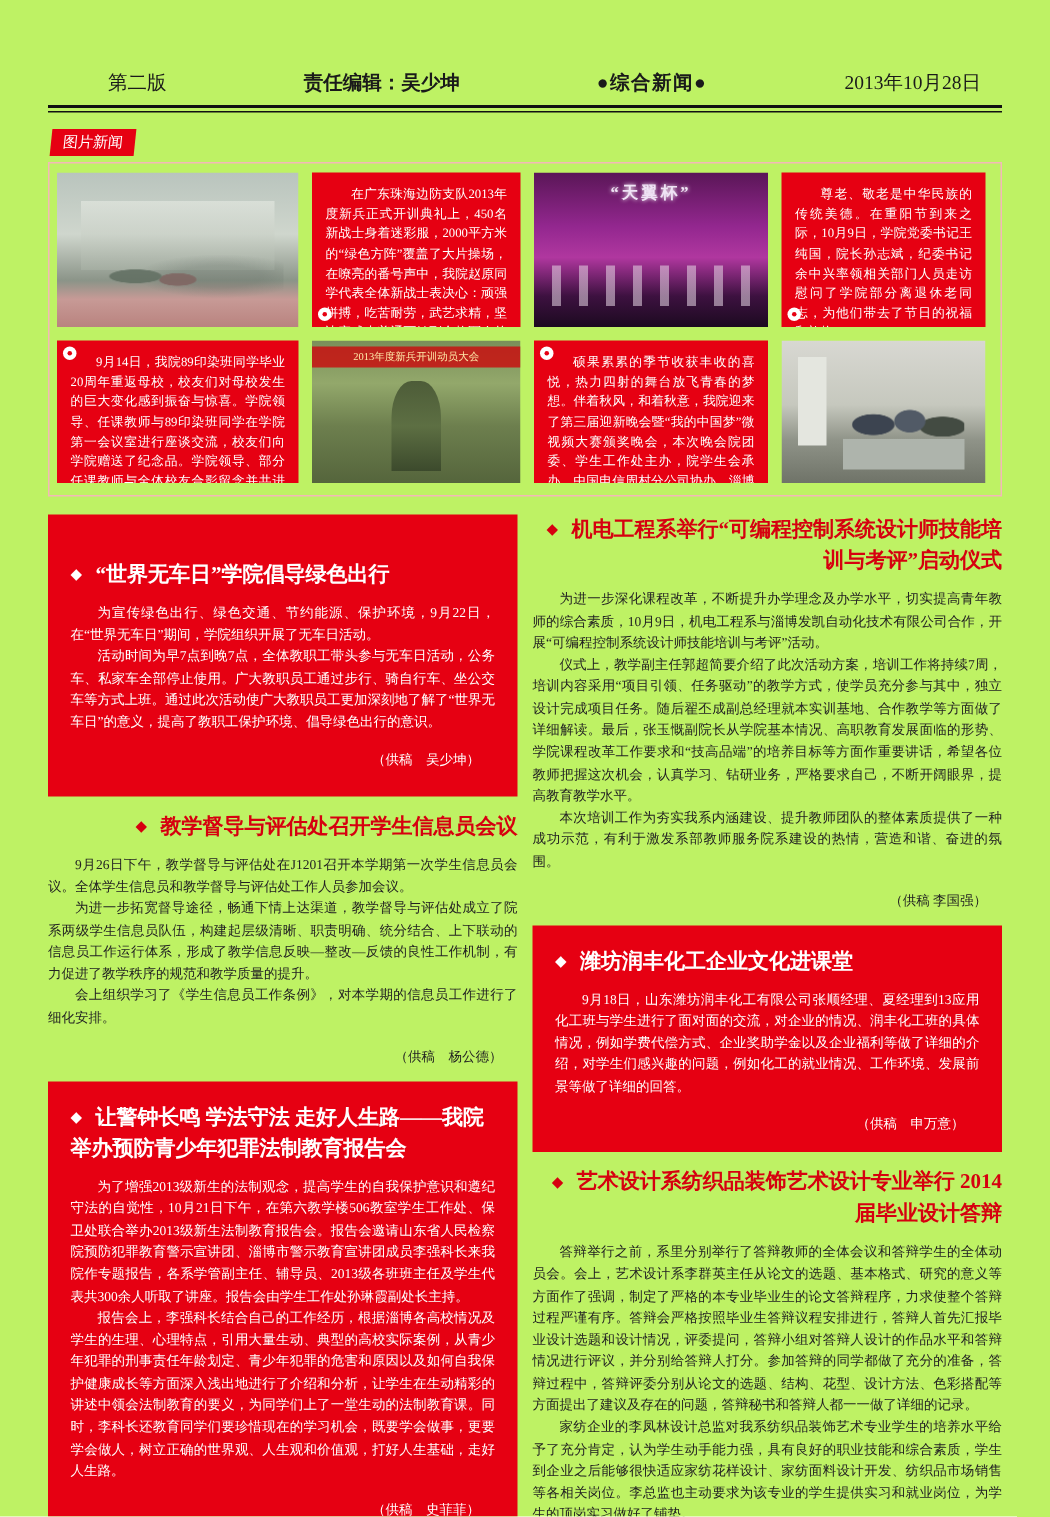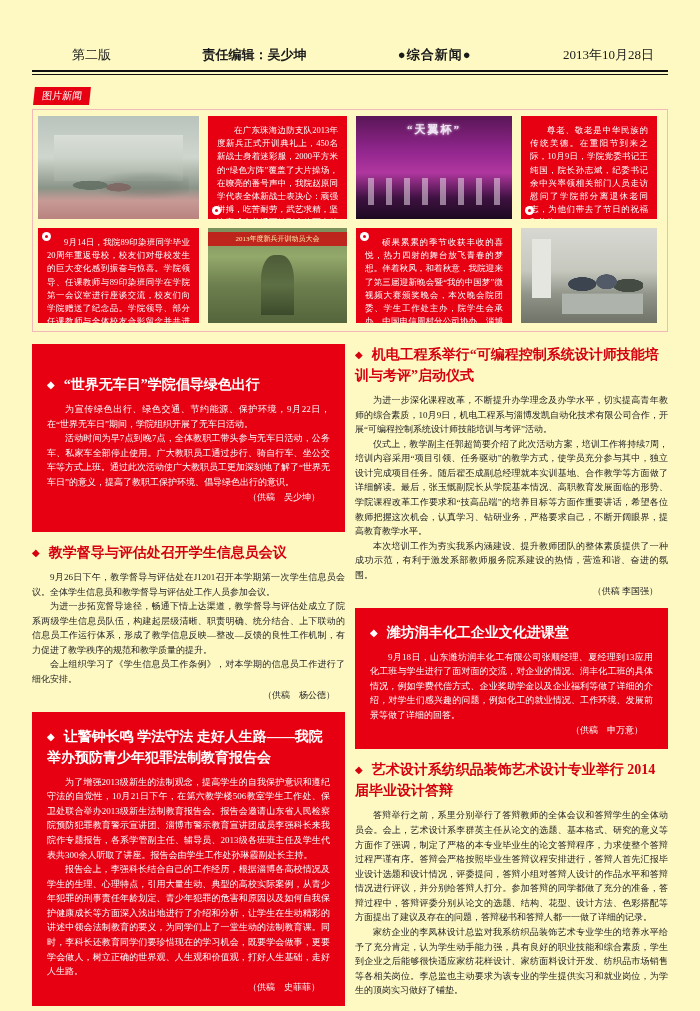--- a/index.html
+++ b/index.html
@@ -1,18 +1,18 @@
 <!DOCTYPE html>
 <html><head>
 <meta charset="utf-8">
 <style>
   * { margin:0; padding:0; box-sizing:border-box; }
   html,body { background:#ffffff; }
   body { width:700px; height:1011px; font-family:"Liberation Serif","DejaVu Serif",serif; color:#1a1a1a; }
-  .page { position:relative; width:700px; height:1011px; overflow:hidden; padding:46px 32px 16px 32px; background:#fef9c3; }
+  .page { position:relative; width:700px; height:1011px; overflow:hidden; padding:46px 32px 16px 32px; background:#bef264; }
 
   
   .masthead { display:flex; align-items:baseline; justify-content:space-between; padding:0 14px 6px 40px; font-size:13px; }
   .masthead .ed { font-weight:bold; }
   .masthead .sec { font-weight:bold; letter-spacing:1px;text-align:center; }
   .rule-double { border-top:2.5px solid #111; border-bottom:1px solid #111; height:5px; margin-bottom:10px; }
 
   
   .tag { display:inline-block; background:#e60012; color:#fff; font-size:10px; padding:2px 8px; margin:0 0 4px 2px; transform:skewX(-6deg); }
   .photo-wrap { border:1px solid #f3b8b8; padding:6px 5px 8px 5px; }
@@ -37,26 +37,26 @@
   .ph-room { background:linear-gradient(180deg,#d8d8d2 0%,#c6c8be 45%,#8f9388 70%,#6f7368 100%); }
   .ph-room::before { content:""; position:absolute; left:8%; top:12%; width:14%; height:62%; background:#e4e6df; }
   .ph-room::after { content:""; position:absolute; left:30%; bottom:10%; width:60%; height:48%; background:radial-gradient(ellipse at 25% 35%,#3c4450 16%,transparent 17%),radial-gradient(ellipse at 55% 30%,#515a66 16%,transparent 17%),radial-gradient(ellipse at 82% 38%,#434b42 16%,transparent 17%),linear-gradient(180deg,transparent 55%,#aeb4ac 56%); }
 
   
   .columns { display:flex; gap:10px; margin-top:12px; }
   .col { width:313px; }
   article { margin-bottom:10px; }
   .art-title { font-size:14px; font-weight:bold; line-height:1.5; margin-bottom:7px; }
   .art-title .dmd { font-size:10px; margin-right:9px; vertical-align:1px; }
-  .plain .art-title { color:#d6000f; }
+  .plain .art-title { color:#d6000f;text-align:right; }
   .plain .dmd { color:#d6000f; }
   .redbox { background:#e60012; color:#fff; padding:14px 15px 12px 15px; }
   .redbox .art-title { color:#fff; }
   .art-p { font-size:9px; line-height:1.62; text-align:justify; text-indent:2em; }
-  .credit { font-size:9px; text-align:right; padding-right:10px; margin-top:2px; }
+  .credit { font-size:9px; text-align:right; padding-right:10px; margin-top:12px; }
   .plain .art-p, .plain .credit { color:#222; }
   .sp-top { padding-top:30px; }
   .mh-186 { min-height:188px; }
   .mh-100 { min-height:102px; }
 </style>
 </head>
 <body>
 
 <div class="page">
 

